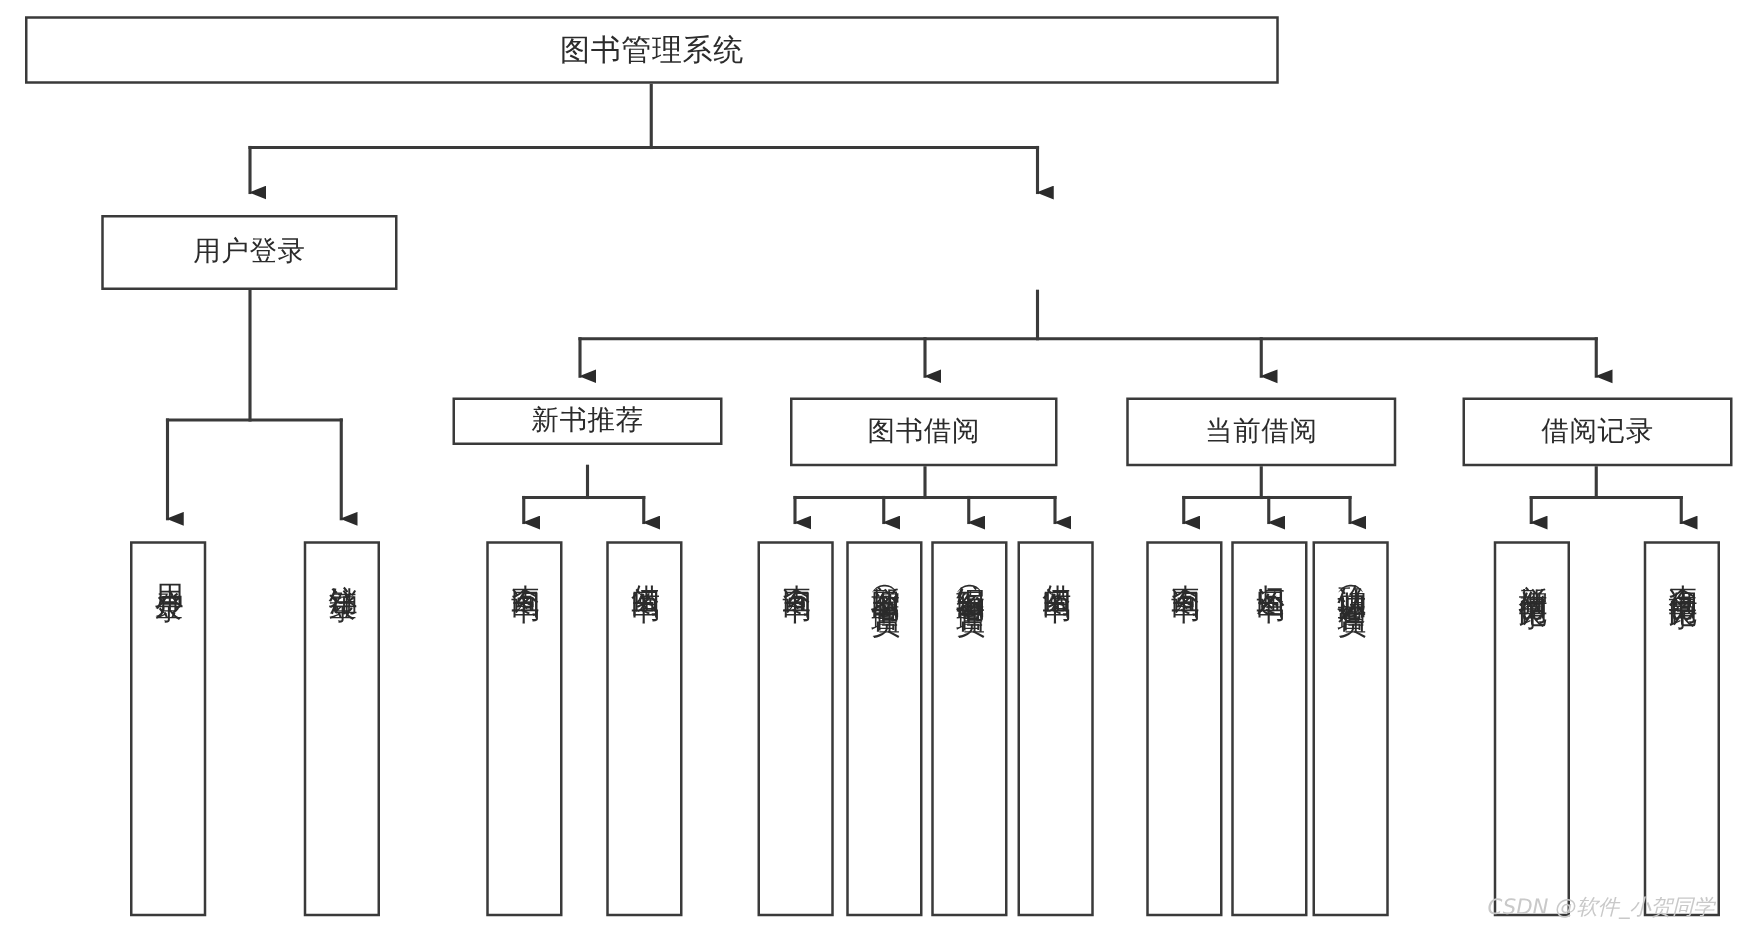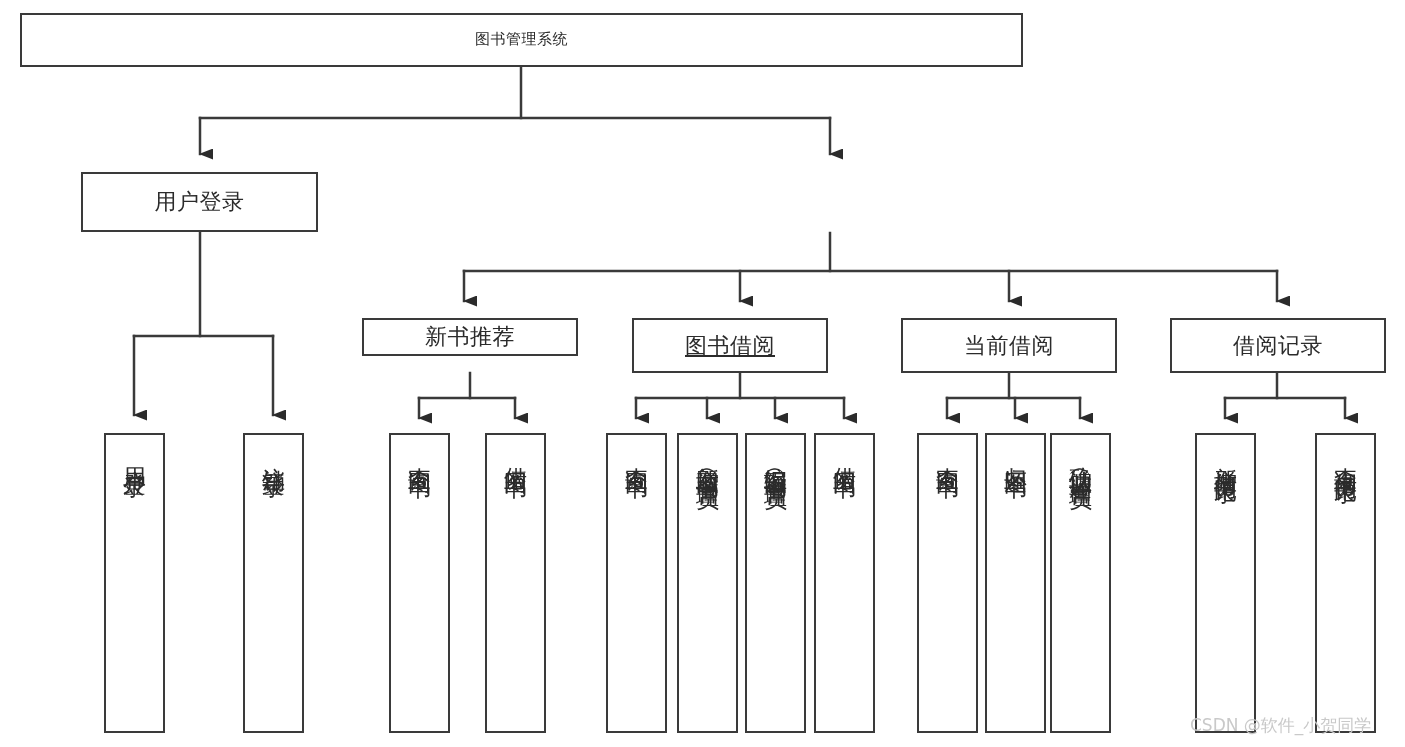--- a/index.html
+++ b/index.html
@@ -42,21 +42,21 @@
     line-height: 1.18;
     white-space: pre;
     letter-spacing: 0.5px;
   }
   
   .node.horiz .node-label {
     font-size: 22px;
     text-align: center;
   }
   .node.root .node-label {
-    font-size: 15px;
+    font-size: 24px;
   }
   
   .node.vert {
     align-items: flex-start;
     justify-content: center;
     padding-top: 14px;
   }
   .node.vert .node-label {
     writing-mode: vertical-rl;
     text-orientation: upright;
@@ -67,20 +67,21 @@
   }
   .watermark {
     position: absolute;
     left: 1190px;
     top: 714px;
     font-size: 17px;
     color: #c9c9c9;
     white-space: nowrap;
     z-index: 3;
     font-family: "DejaVu Sans", "Liberation Sans", sans-serif;
+    font-style: italic;
   }
 </style>
 </head>
 <body>
 
 <div id="canvas">
 
   <svg id="edges" viewBox="0 0 1405 747" width="1405" height="747">
     <defs>
       <marker id="arrow" viewBox="0 0 12 14" refX="5.5" refY="13" markerWidth="12" markerHeight="14" orient="auto-start-reverse" markerUnits="userSpaceOnUse">
@@ -137,21 +138,21 @@
 
   <div class="node horiz" style="left:81px; top:172px; width:237px; height:60px;">
     <span class="node-label">用户登录</span>
   </div>
 
 
   <div class="node horiz" style="left:362px; top:318px; width:216px; height:38px;">
     <span class="node-label">新书推荐</span>
   </div>
 
-  <div class="node horiz" style="left:632px; top:318px; width:196px; height:55px;text-decoration:underline;">
+  <div class="node horiz" style="left:632px; top:318px; width:214px; height:55px;">
     <span class="node-label">图书借阅</span>
   </div>
 
   <div class="node horiz" style="left:1170px; top:318px; width:216px; height:55px;">
     <span class="node-label">借阅记录</span>
   </div>
 
   <div class="node horiz" style="left:901px; top:318px; width:216px; height:55px;">
     <span class="node-label">当前借阅</span>
   </div>

